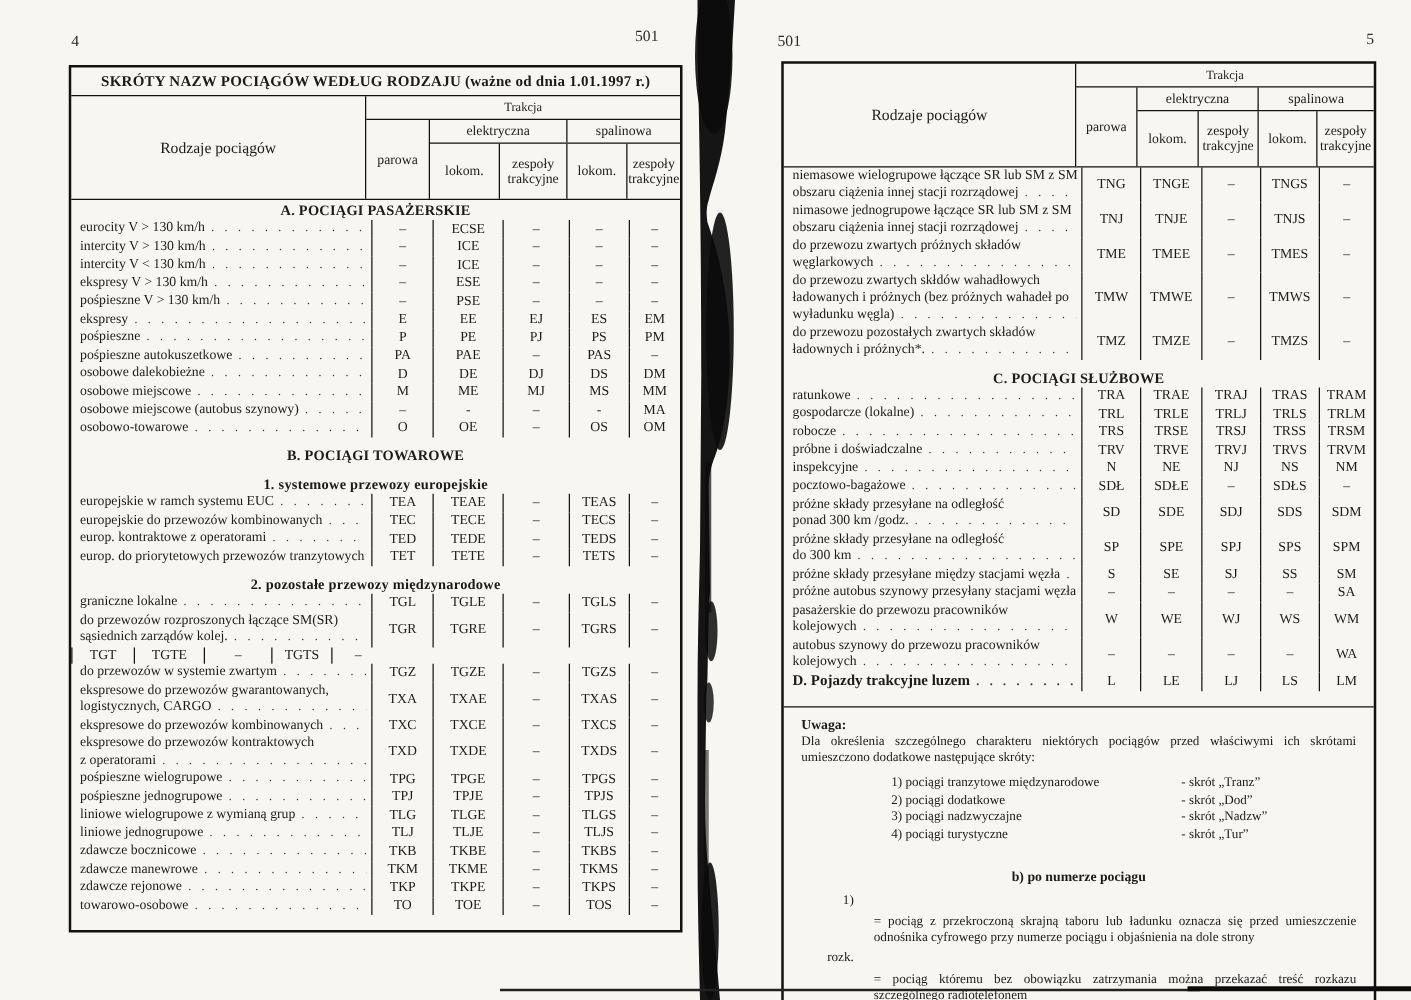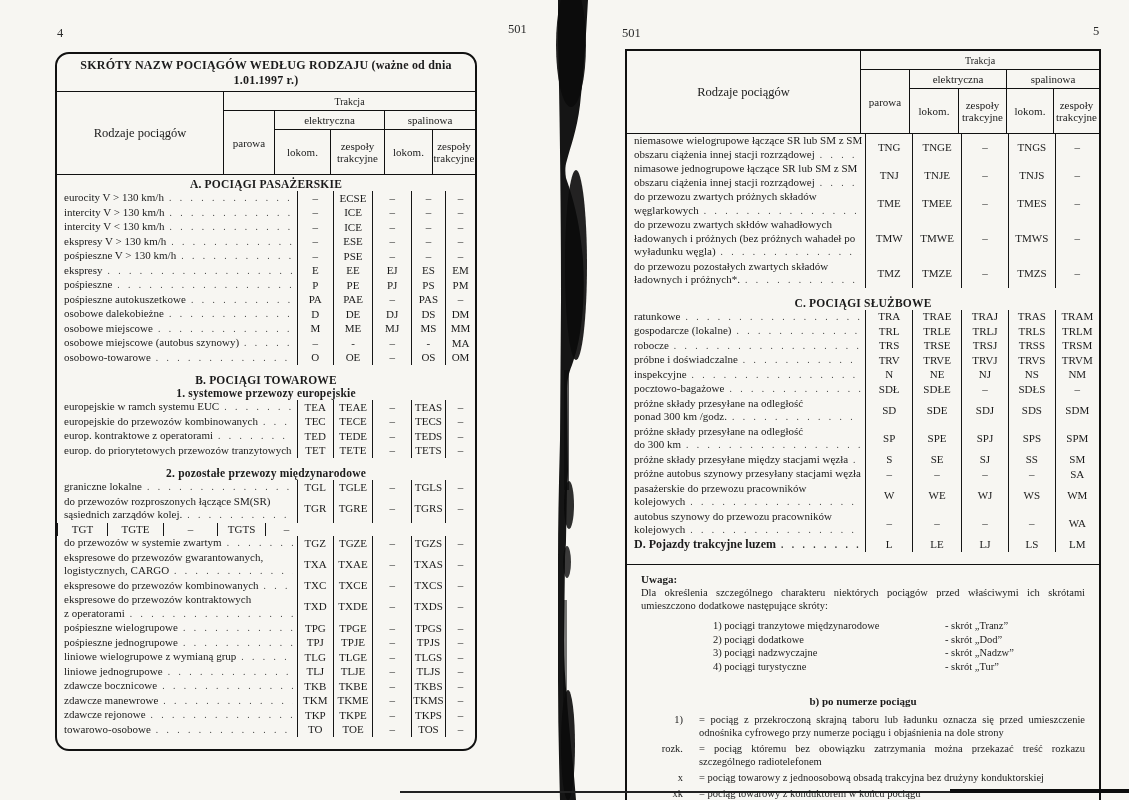--- a/index.html
+++ b/index.html
@@ -12,21 +12,21 @@
     overflow:hidden;
   }
   .page-num { position:absolute; font-size:12.5px; color:#2a2a2a; }
   #pn-l4   { left:57px;  top:26px; }
   #pn-l501 { left:508px; top:22px; }
   #pn-r501 { left:622px; top:26px; }
   #pn-r5   { left:1093px; top:24px; }
 
   
   .doc-box { position:absolute; background:transparent; border:2px solid #111; }
-  #left-box  { left:55px;  top:52px; width:422px;border-radius:14px; }
+  #left-box  { left:55px;  top:52px; width:491px; }
   #right-box { left:625px; top:49px; width:476px; }
 
   .doc-title {
     text-align:center; font-weight:bold; font-size:12px;
     padding:4px 2px 3px; border-bottom:1.5px solid #111; letter-spacing:0.2px;
   }
 
   
   .thead { display:flex; border-bottom:1.5px solid #111; }
   .thead-label { display:flex; align-items:center; justify-content:center;
@@ -53,21 +53,21 @@
   .h-lab:last-child { border-right:none; }
   #left-box  .h-lab.w1{width:56px;} #left-box .h-lab.w2{width:54px;}
   #left-box  .h-lab.w3{width:48px;} #left-box .h-lab.w4{width:42px;}
   #right-box .h-lab.w1{width:49px;} #right-box .h-lab.w2{width:48px;}
   #right-box .h-lab.w3{width:47px;} #right-box .h-lab.w4{width:45px;}
 
   
   .tbody { padding-bottom:12px; }
   .tsection { text-align:center; font-weight:bold; font-size:11.5px;
     padding:3px 0 1px; letter-spacing:0.2px; }
-  .tsection.sub { padding-top:0; }
+  .tsection.sub { padding-top:0;margin-top:10px; }
   .tsection.gap { margin-top:6px; }
   .trow { display:flex; font-size:11px; }
   .tlabel { display:flex; flex-direction:column; justify-content:center;
     padding:0 3px 0 7px; }
   #left-table  .tlabel { width:240px; }
   #right-table .tlabel { width:238px; }
   .lline { line-height:13.5px; display:flex; align-items:baseline; }
   .lline .ltext { white-space:nowrap; }
   .leader { flex:1; overflow:hidden; white-space:nowrap; margin:0 1px 0 5px;
     color:#333; letter-spacing:3px; font-size:9.5px; }
@@ -84,21 +84,21 @@
   #notes { border-top:1.5px solid #111; padding:8px 14px 10px; font-size:10.5px; }
   #notes .n-title { font-weight:bold; font-size:11px; }
   #notes .n-par { text-align:justify; line-height:13px; margin-top:1px; }
   .abbr-list { margin:7px 0 0 72px; }
   .abbr-row { display:flex; line-height:13.5px; }
   .abbr-item { width:232px; }
   .b-header { text-align:center; font-weight:bold; margin-top:22px; font-size:11px; }
   .b-items { margin-top:6px; }
   .b-row { display:flex; line-height:13px; margin-top:3px; }
   .b-key { width:42px; text-align:right; flex:none; }
-  .b-text { flex:1; padding-left:16px; text-align:justify; }
+  .b-text { flex:1; padding-left:16px; text-align:justify;margin-top:17px; }
 
   
   #gutter { position:absolute; left:540px; top:0; width:70px; height:800px; pointer-events:none; }
   #bottom-line-1 { position:absolute; left:400px; top:791px; width:560px; height:1.5px; background:#222; }
   #bottom-line-2 { position:absolute; left:950px; top:789px; width:179px; height:4px; background:#0c0c0c; }
 </style>
 </head>
 <body>
 
 <div class="page-num" id="pn-l4">4</div>

